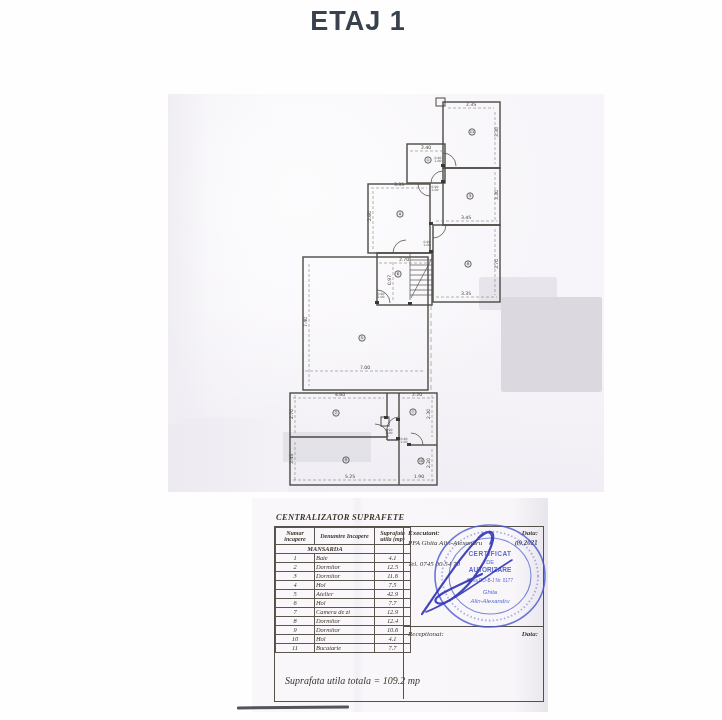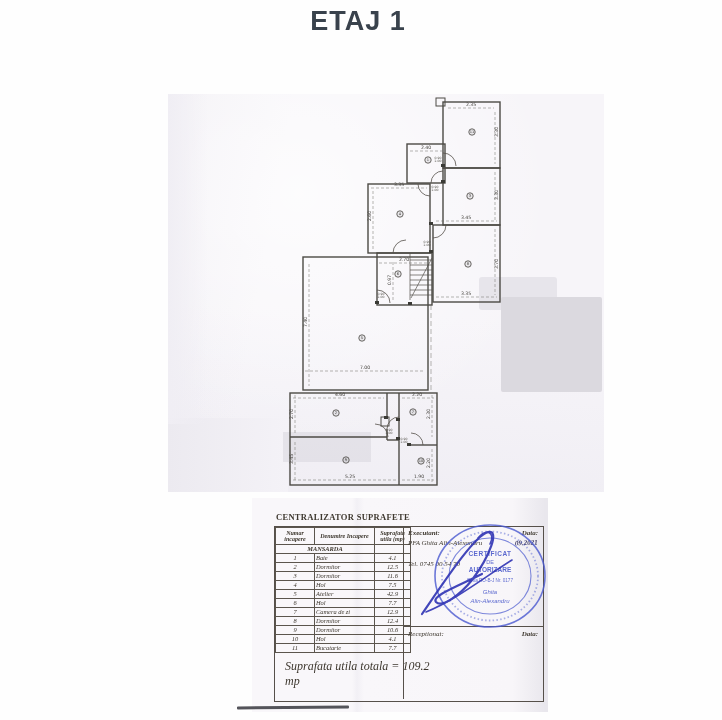--- a/index.html
+++ b/index.html
@@ -20,31 +20,31 @@
   .p2{left:501px;top:297px;width:101px;height:95px;background:#dbd9df;border-radius:2px;}
   .p3{left:168px;top:418px;width:120px;height:74px;background:linear-gradient(90deg,#ecEAF0,#f4f2f7);}
   .p4{left:283px;top:432px;width:88px;height:30px;background:rgba(214,211,220,.5);}
   .p5{left:168px;top:94px;width:40px;height:330px;background:linear-gradient(90deg,#f0eef4,rgba(240,238,244,0));}
   .plan-svg{position:absolute;left:280px;top:92px;z-index:2;}
   
   .table-paper{position:absolute;left:252px;top:498px;width:296px;height:214px;
     background:linear-gradient(90deg,#f9f7fa 100px,#f2f0f5 105px,#f9f7fa 112px, #f8f6f9 88%, #e9e7ed 99%);}
   .artifact-line{position:absolute;left:237px;top:706px;width:112px;height:3px;background:#54545a;
     transform:rotate(-.4deg);border-radius:1px;}
-  .tbl-title{position:absolute;left:24px;top:14px;font-size:8.5px;font-weight:bold;
+  .tbl-title{position:absolute;left:24px;top:14px;font-size:8.5px;font-weight:bold;font-style:italic;
     color:#3e382f;letter-spacing:.3px;}
   .tbl-box{position:absolute;left:22px;top:28px;width:268px;height:174px;border:1px solid #56504a;}
   table.surf{border-collapse:collapse;width:128px;table-layout:fixed;}
   table.surf td,table.surf th{border:1px solid #5b554d;font-style:italic;color:#3d372e;
     padding:0 1px;overflow:hidden;white-space:nowrap;}
   table.surf th{font-size:6px;line-height:6.5px;white-space:normal;height:16px;font-weight:bold;}
   table.surf td{font-size:6.4px;height:8px;line-height:8px;}
   td.c{text-align:center;} td.n{text-align:left;padding-left:3px;}
   .sec-row td{font-weight:bold;font-size:6.6px;text-align:center;}
-  .total{position:absolute;left:10px;top:132px;width:150px;font-size:12px;font-style:italic;color:#3d372e;}
+  .total{position:absolute;left:10px;top:148px;width:150px;font-size:10px;font-style:italic;color:#3d372e;}
   .exec{position:absolute;left:128px;top:0;width:139px;height:172px;border-left:1px solid #56504a;
     font-style:italic;color:#3d372e;}
   .exec .hr{position:absolute;left:0;top:99px;width:100%;border-top:1px solid #56504a;}
   .exec .t{position:absolute;font-size:7px;}
   .handdate{color:#43406a;transform:rotate(-2deg);font-weight:bold;}
   .stamp-svg{position:absolute;left:416px;top:516px;z-index:5;}
 </style>
 </head>
 <body>
 

